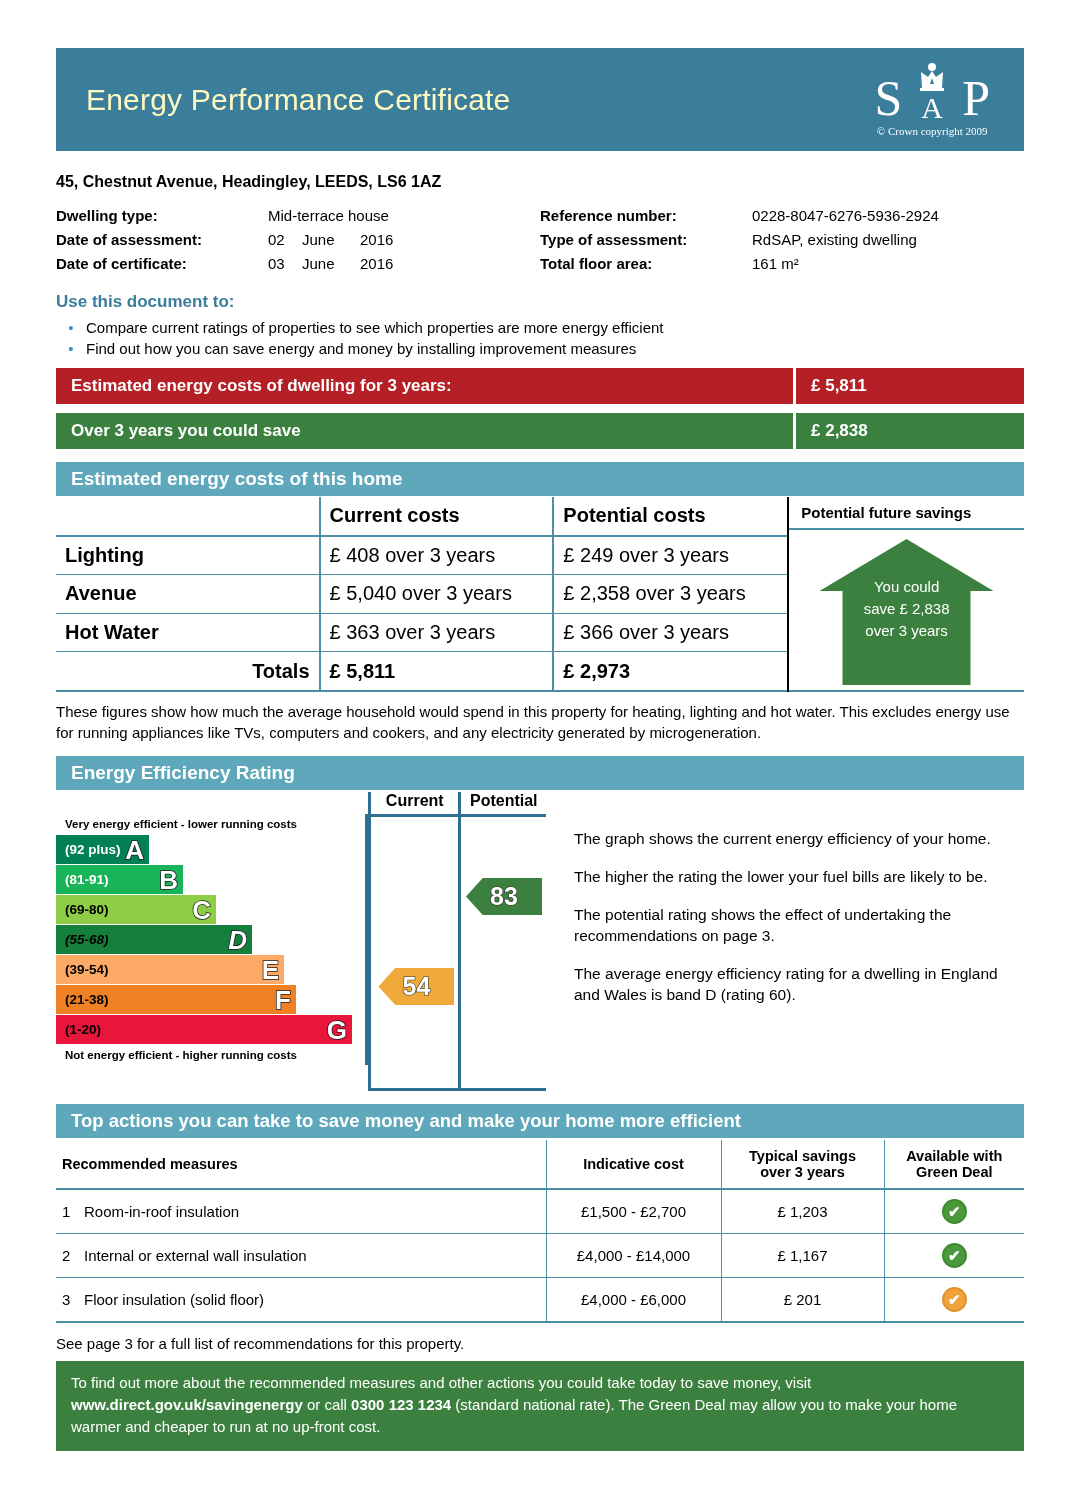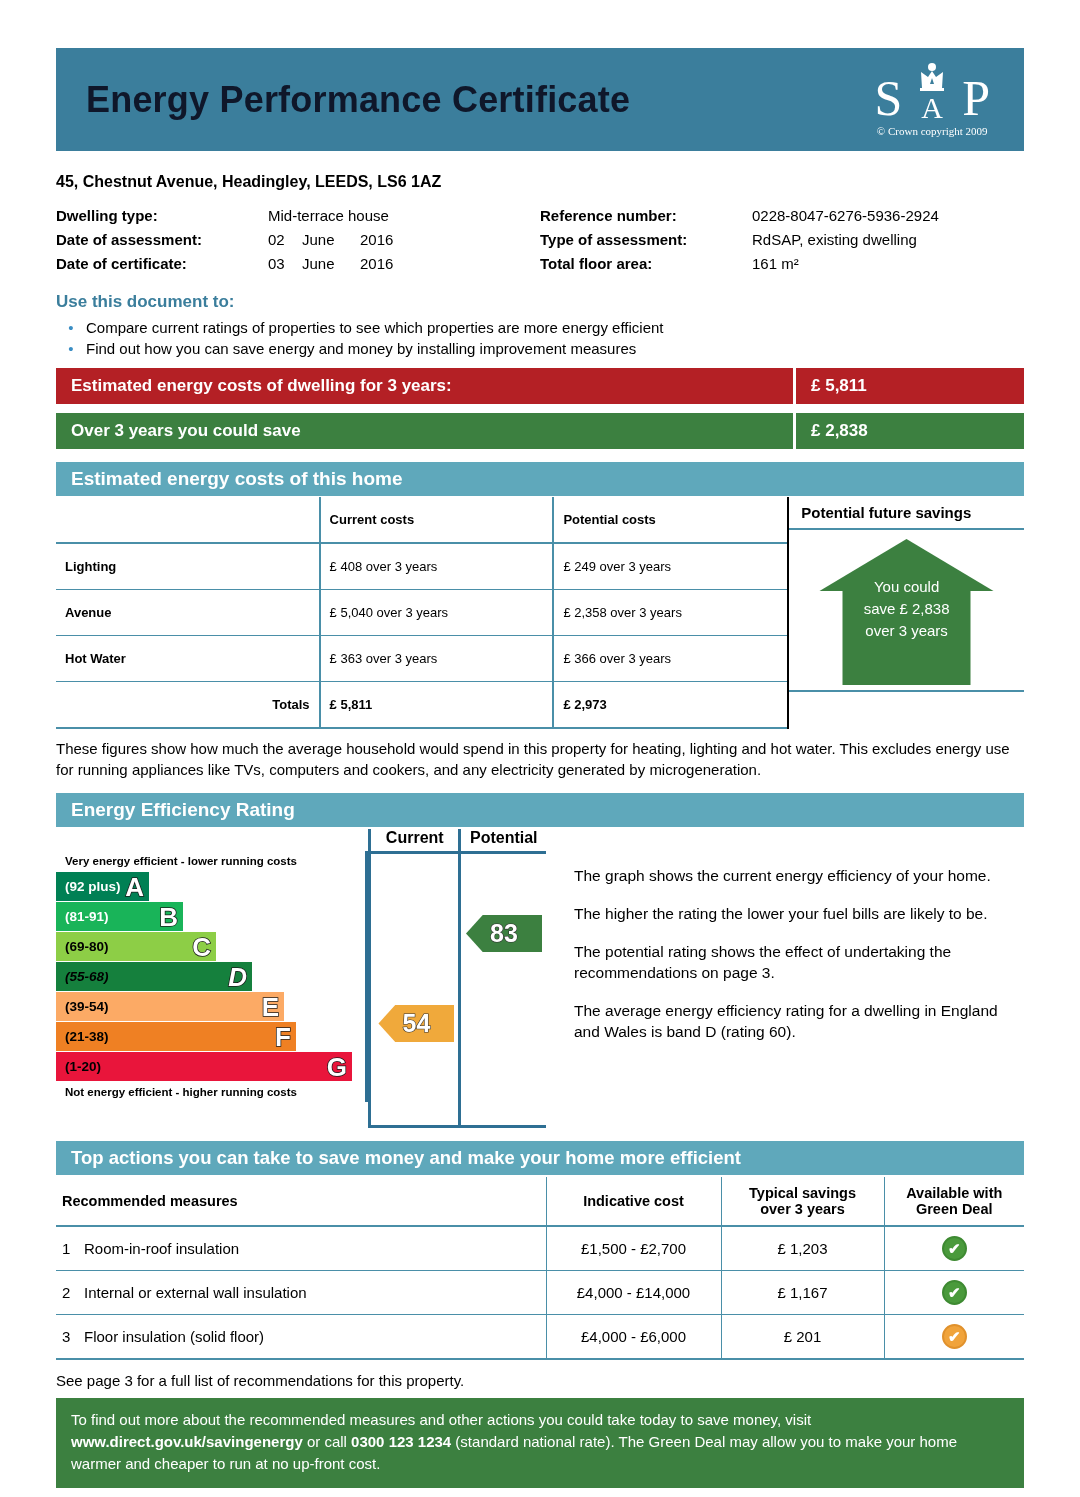--- a/index.html
+++ b/index.html
@@ -12,21 +12,21 @@
   }
   .page { padding: 48px 56px 0 56px; }
 
   
   .header {
     background: #3b7e9c;
     height: 103px;
     display: flex; align-items: center; justify-content: space-between;
     padding: 0 28px 0 30px;
   }
-  .header-title { color: #0f172a; font-size: 36px; font-weight: bold; letter-spacing: .2px; }
+  .header-title { color: #fef9c3; font-size: 30px; font-weight: normal; letter-spacing: .2px; }
   .sap-logo { display: flex; flex-direction: column; align-items: center; padding-right: 6px; }
   .sap-row { display: flex; align-items: flex-end; color: #fff; font-family: "Liberation Serif", serif; }
   .sap-letter { font-size: 50px; line-height: .92; }
   .sap-mid { display: flex; flex-direction: column; align-items: center; margin: 0 7px; }
   .crown { margin-bottom: -3px; }
   .sap-a { font-size: 30px; line-height: .9; }
   .copyright { color: #fff; font-family: "Liberation Serif", serif; font-size: 11px; margin-top: 4px; }
 
   
   .address { font-size: 16px; font-weight: bold; margin-top: 22px; }
@@ -53,21 +53,21 @@
 
   
   .section-bar {
     background: #5fa8bb; height: 34px; display: flex; align-items: center;
     color: #fff; font-size: 19px; font-weight: bold; padding-left: 15px; margin-top: 13px;
   }
 
   
   .costs-wrap { display: flex; margin-top: 1px; }
   .costs-table { border-collapse: collapse; width: 735px; }
-  .costs-table td, .costs-table th { font-size: 13px; padding: 15px 9px; text-align: left; }
+  .costs-table td, .costs-table th { font-size: 20px; padding: 7px 9px; text-align: left; }
   .ct-hdr td { border-bottom: 2px solid #4a8fa8; }
   .ct-row td { border-bottom: 1px solid #4a8fa8; }
   .ct-tot td { border-bottom: 2px solid #4a8fa8; border-top: 1px solid #4a8fa8; }
   .c-label { width: 265px; font-weight: bold; }
   .c-cur { width: 235px; border-left: 2px solid #4a8fa8; }
   .c-pot { width: 235px; border-left: 2px solid #4a8fa8; }
   .tot-label { text-align: right !important; font-weight: bold; }
   .bold { font-weight: bold; }
 
   .savings-col { width: 238px; border-left: 2px solid #000000; position: relative; }

